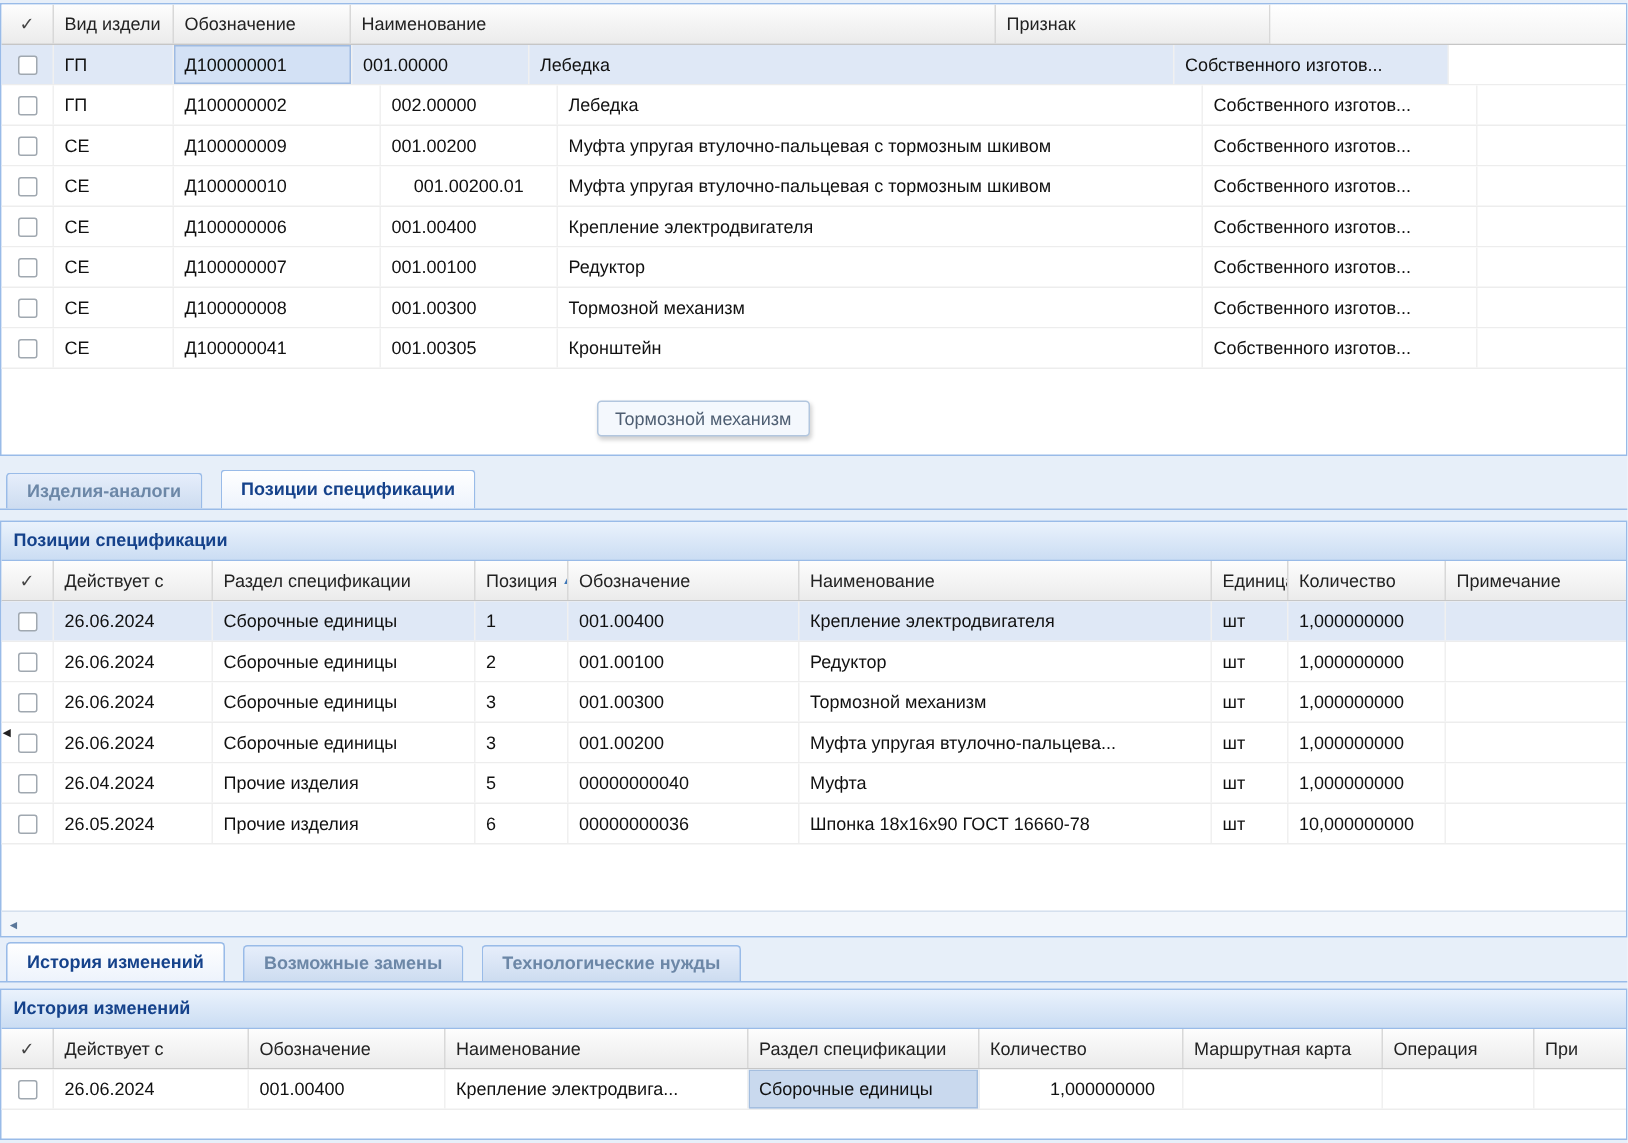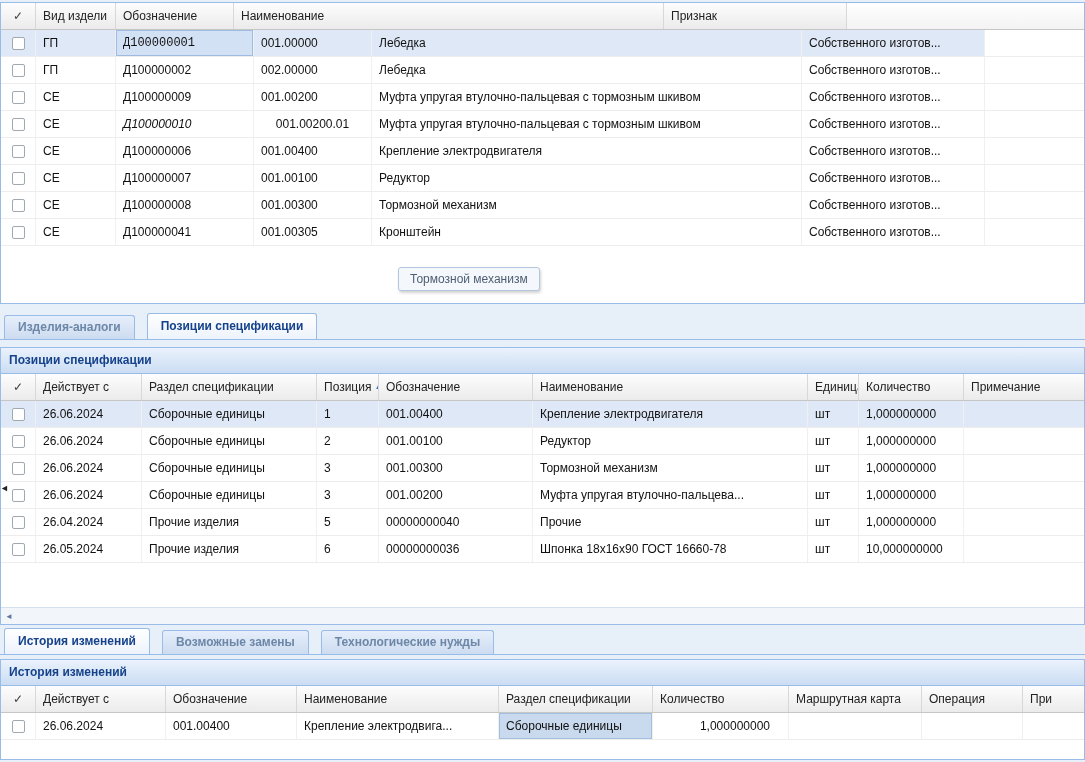--- a/index.html
+++ b/index.html
@@ -64,21 +64,21 @@
           <div class="hcell" style="width: 430px;"><span>Наименование</span></div>
           <div class="hcell" style="width: 183px;"><span>Признак</span></div>
           <div class="hcell hfill"></div>
         </div>
         <div class="gbody">
           <div class="grow sel">
             <div class="gcell gcheck">
               <span class="cb"></span>
             </div>
             <div class="gcell" style="width: 80px;">ГП</div>
-            <div class="gcell focus" style="width: 138px; font-family: Liberation Mono, monospace;">Д100000001</div>
+            <div class="gcell focus" style="width: 119px;">Д100000001</div>
             <div class="gcell" style="width: 118px;">001.00000</div>
             <div class="gcell" style="width: 430px;">Лебедка</div>
             <div class="gcell" style="width: 183px;">Собственного изготов...</div>
             <div class="gcell rfill"></div>
           </div>
           <div class="grow">
             <div class="gcell gcheck">
               <span class="cb"></span>
             </div>
             <div class="gcell" style="width: 80px;">ГП</div>
@@ -97,21 +97,21 @@
             <div class="gcell" style="width: 118px;">001.00200</div>
             <div class="gcell" style="width: 430px;">Муфта упругая втулочно-пальцевая с тормозным шкивом</div>
             <div class="gcell" style="width: 183px;">Собственного изготов...</div>
             <div class="gcell rfill"></div>
           </div>
           <div class="grow">
             <div class="gcell gcheck">
               <span class="cb"></span>
             </div>
             <div class="gcell" style="width: 80px;">СЕ</div>
-            <div class="gcell" style="width: 138px; font-style: italic;">Д100000010</div>
+            <div class="gcell" style="width: 138px;">Д100000010</div>
             <div class="gcell" style="width: 118px; text-align: center;">001.00200.01</div>
             <div class="gcell" style="width: 430px;">Муфта упругая втулочно-пальцевая с тормозным шкивом</div>
             <div class="gcell" style="width: 183px;">Собственного изготов...</div>
             <div class="gcell rfill"></div>
           </div>
           <div class="grow">
             <div class="gcell gcheck">
               <span class="cb"></span>
             </div>
             <div class="gcell" style="width: 80px;">СЕ</div>
@@ -233,21 +233,21 @@
             <div class="gcell" style="width: 122px;"></div>
           </div>
           <div class="grow">
             <div class="gcell gcheck">
               <span class="cb"></span>
             </div>
             <div class="gcell" style="width: 106px;">26.04.2024</div>
             <div class="gcell" style="width: 175px;">Прочие изделия</div>
             <div class="gcell" style="width: 62px;">5</div>
             <div class="gcell" style="width: 154px;">00000000040</div>
-            <div class="gcell" style="width: 275px;">Прочие</div>
+            <div class="gcell" style="width: 275px;">Муфта</div>
             <div class="gcell" style="width: 51px;">шт</div>
             <div class="gcell num" style="width: 105px;">1,000000000</div>
             <div class="gcell" style="width: 122px;"></div>
           </div>
           <div class="grow">
             <div class="gcell gcheck">
               <span class="cb"></span>
             </div>
             <div class="gcell" style="width: 106px;">26.05.2024</div>
             <div class="gcell" style="width: 175px;">Прочие изделия</div>

